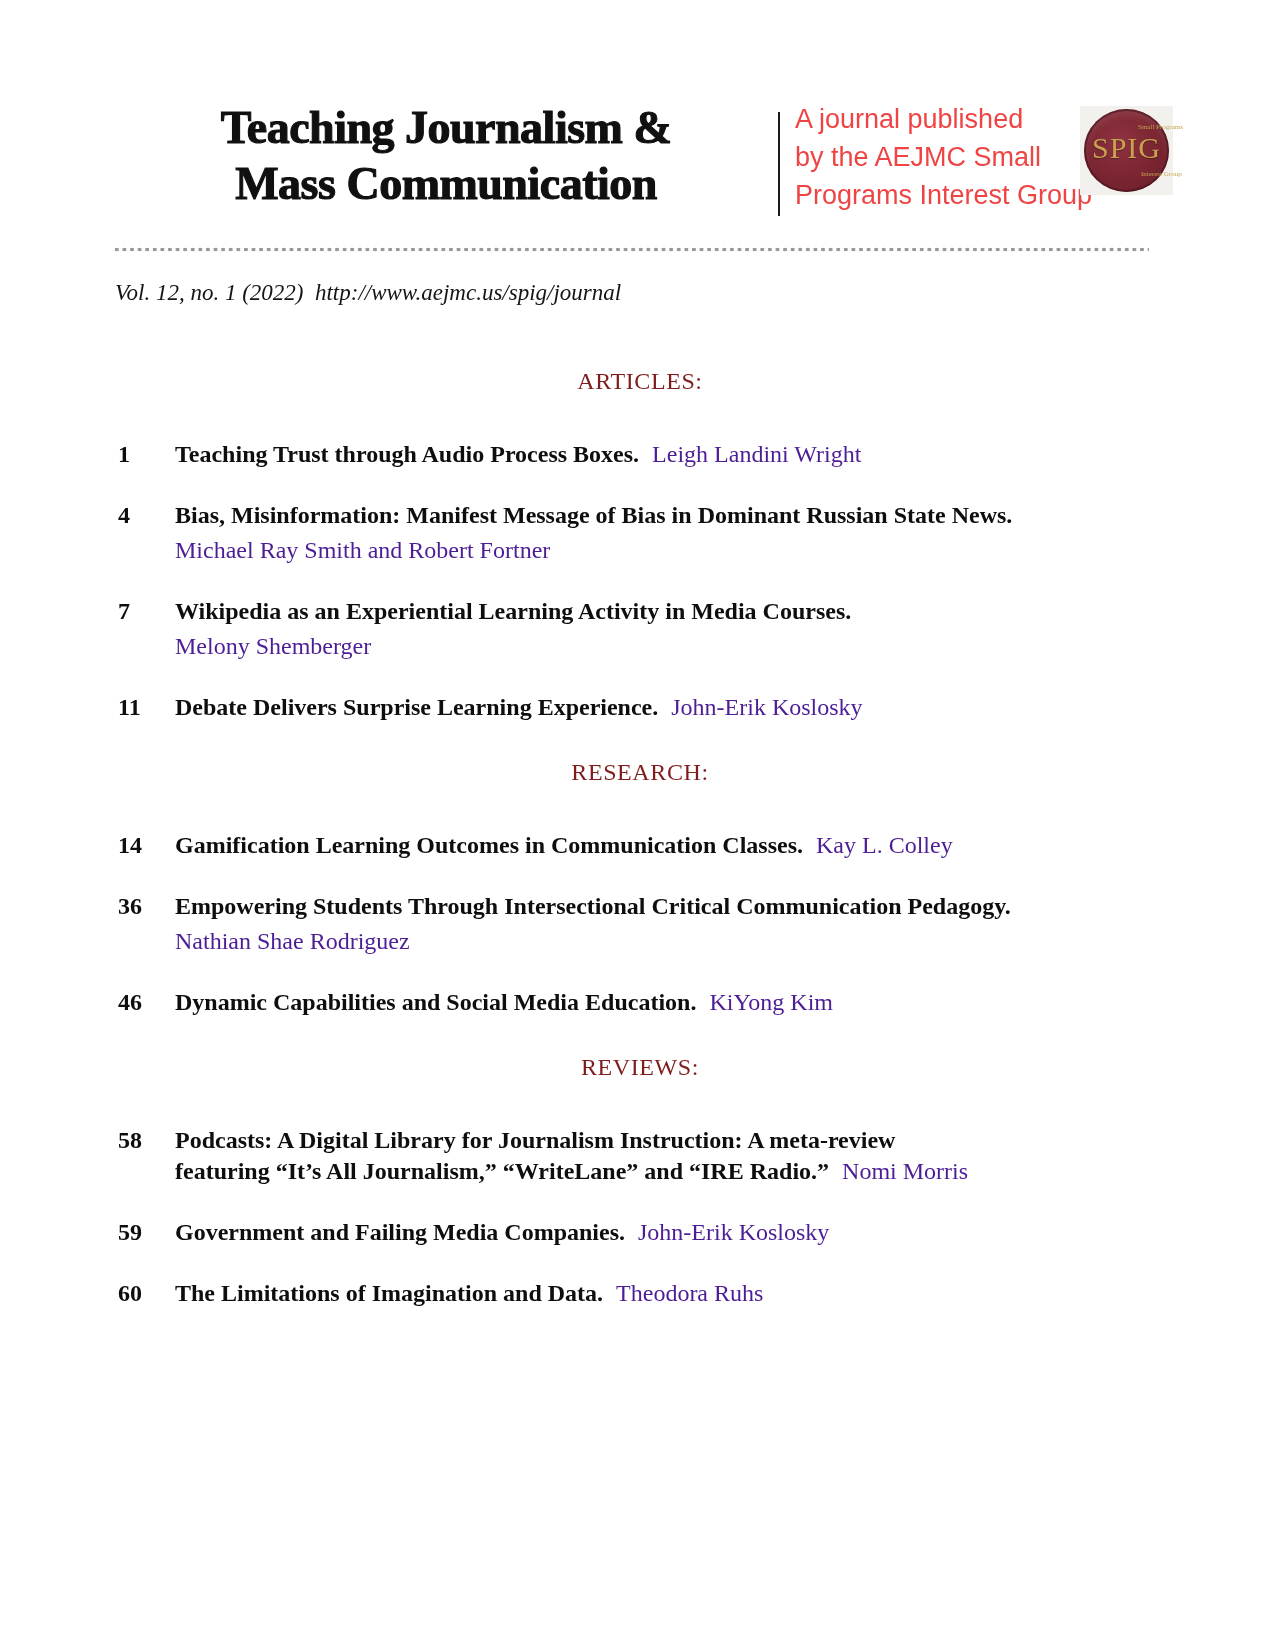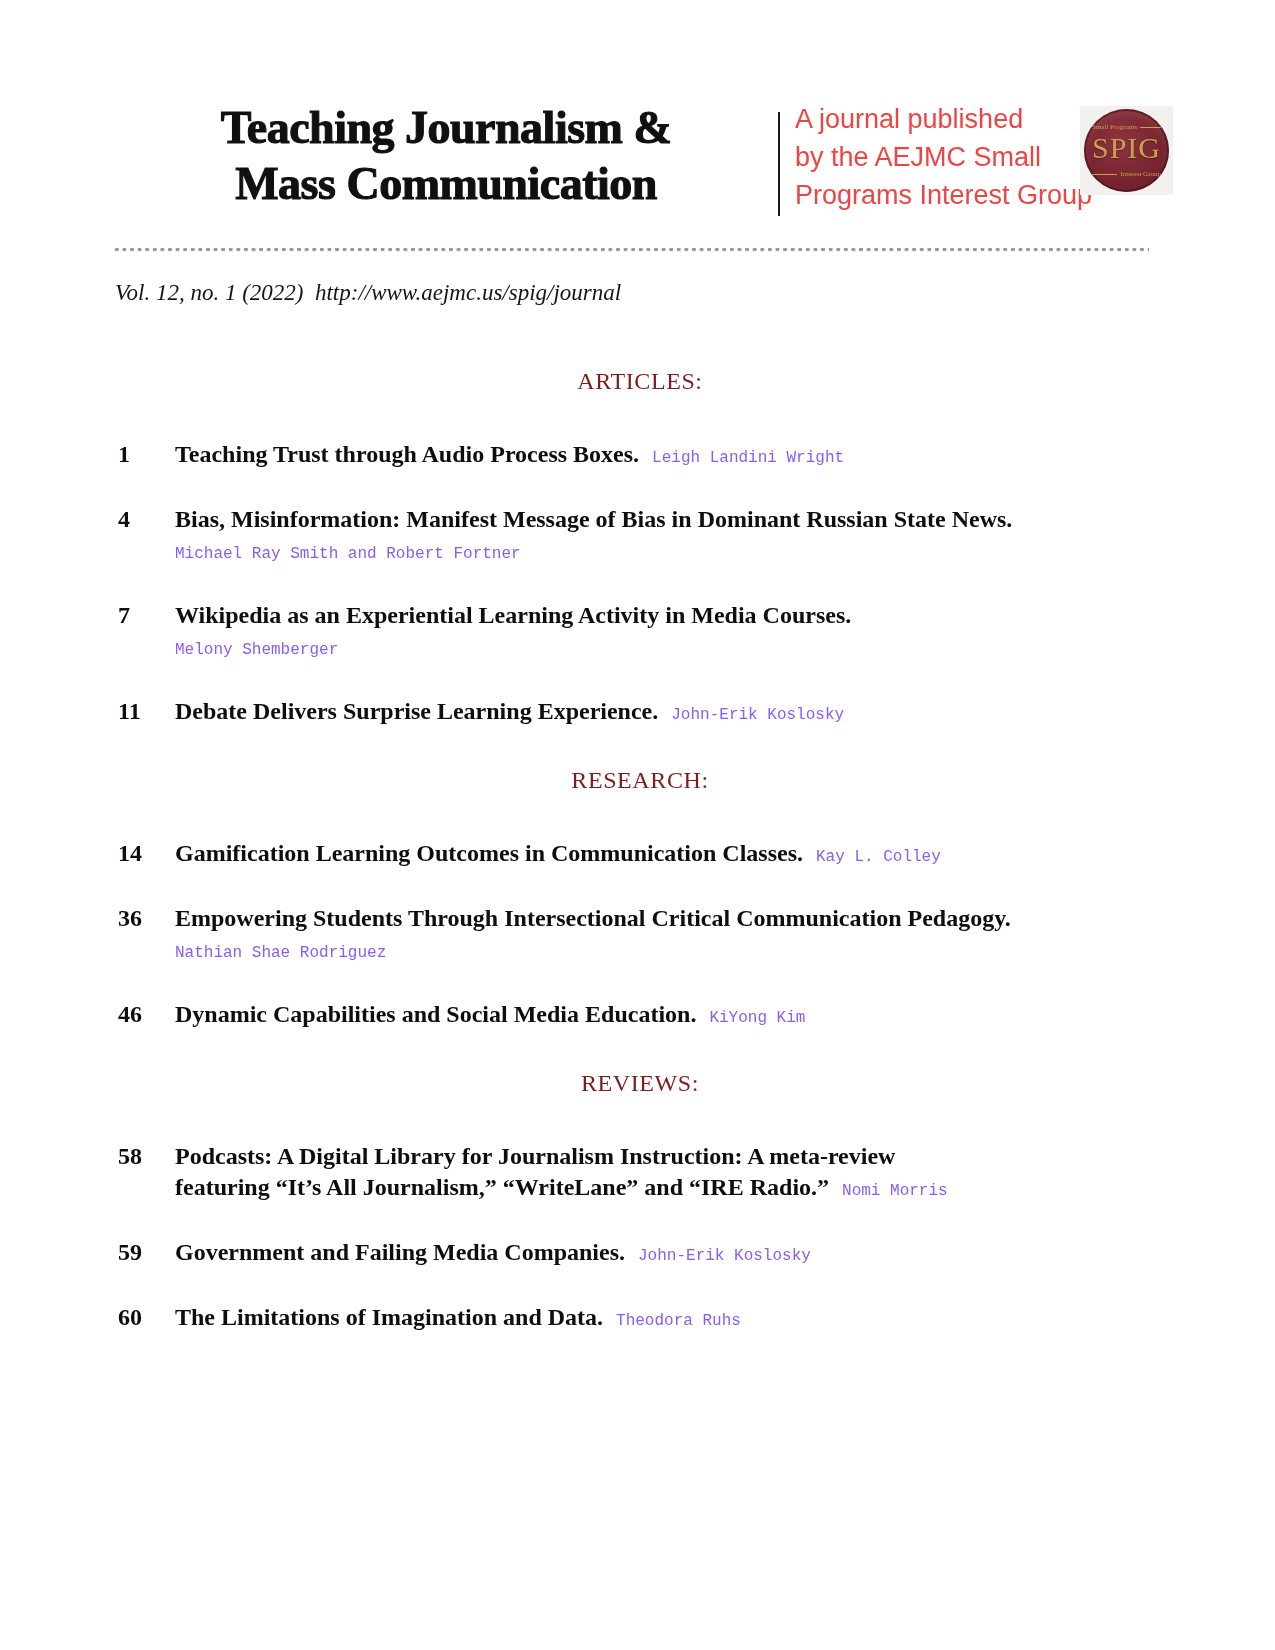--- a/index.html
+++ b/index.html
@@ -42,21 +42,21 @@
     width: 93px; height: 89px; background: #f3f1ee;
   }
   .logo-circle {
     position: absolute; left: 4px; top: 3px; width: 85px; height: 83px;
     border-radius: 50%;
     background: radial-gradient(circle at 42% 38%, #8e3240 0%, #7a2531 55%, #641d28 100%);
     box-shadow: inset 0 0 0 2px rgba(60,12,20,.55), inset 0 5px 8px rgba(255,255,255,.12);
     display: flex; flex-direction: column; justify-content: center;
     padding: 10px 8px;
   }
-  .logo-row { display: flex; align-items: center; gap: 3px; }
+  .logo-row { display: flex; align-items: center; gap: 3px; padding-left: 46px; }
   .logo-small {
     font-family: "Liberation Serif", serif;
     font-size: 7px; line-height: 8px; color: #c9a24f; white-space: nowrap;
   }
   .logo-rule { flex: 1; border-top: 1px solid #c9a24f; height: 0; }
   .logo-spig {
     font-family: "Liberation Serif", serif;
     font-size: 30px; line-height: 32px; text-align: center;
     color: #c9a24f; letter-spacing: 1px; margin: 1px 0 6px;
     text-shadow: 0 1px 1px rgba(0,0,0,.35);
@@ -83,21 +83,21 @@
     text-align: center; color: #7f1d1d;
     margin: 36px 0 44px 0;
   }
   .sec:first-child { margin-top: 0; }
   .entry { display: flex; margin-bottom: 30px; }
   .entry .num {
     flex: 0 0 57px; font-weight: bold; font-size: 24px; line-height: 31px; color: #0e0e0e;
   }
   .entry .body { flex: 1; font-size: 24px; line-height: 31px; }
   .t { font-weight: bold; color: #0e0e0e; white-space: pre-wrap; margin-top: 16px; }
-  .a { font-size: 16px; color: #8b5cf6; font-family: Liberation Mono, monospace; }
+  .a { font-size: 24px; color: #4c1d95; }
   .a.inline { margin-left: 13px; }
   .a.block { display: block; margin-top: 4px; }
 </style>
 </head>
 <body>
 
 <div class="page">
 
   <header class="masthead">
     <div class="mast-title">

